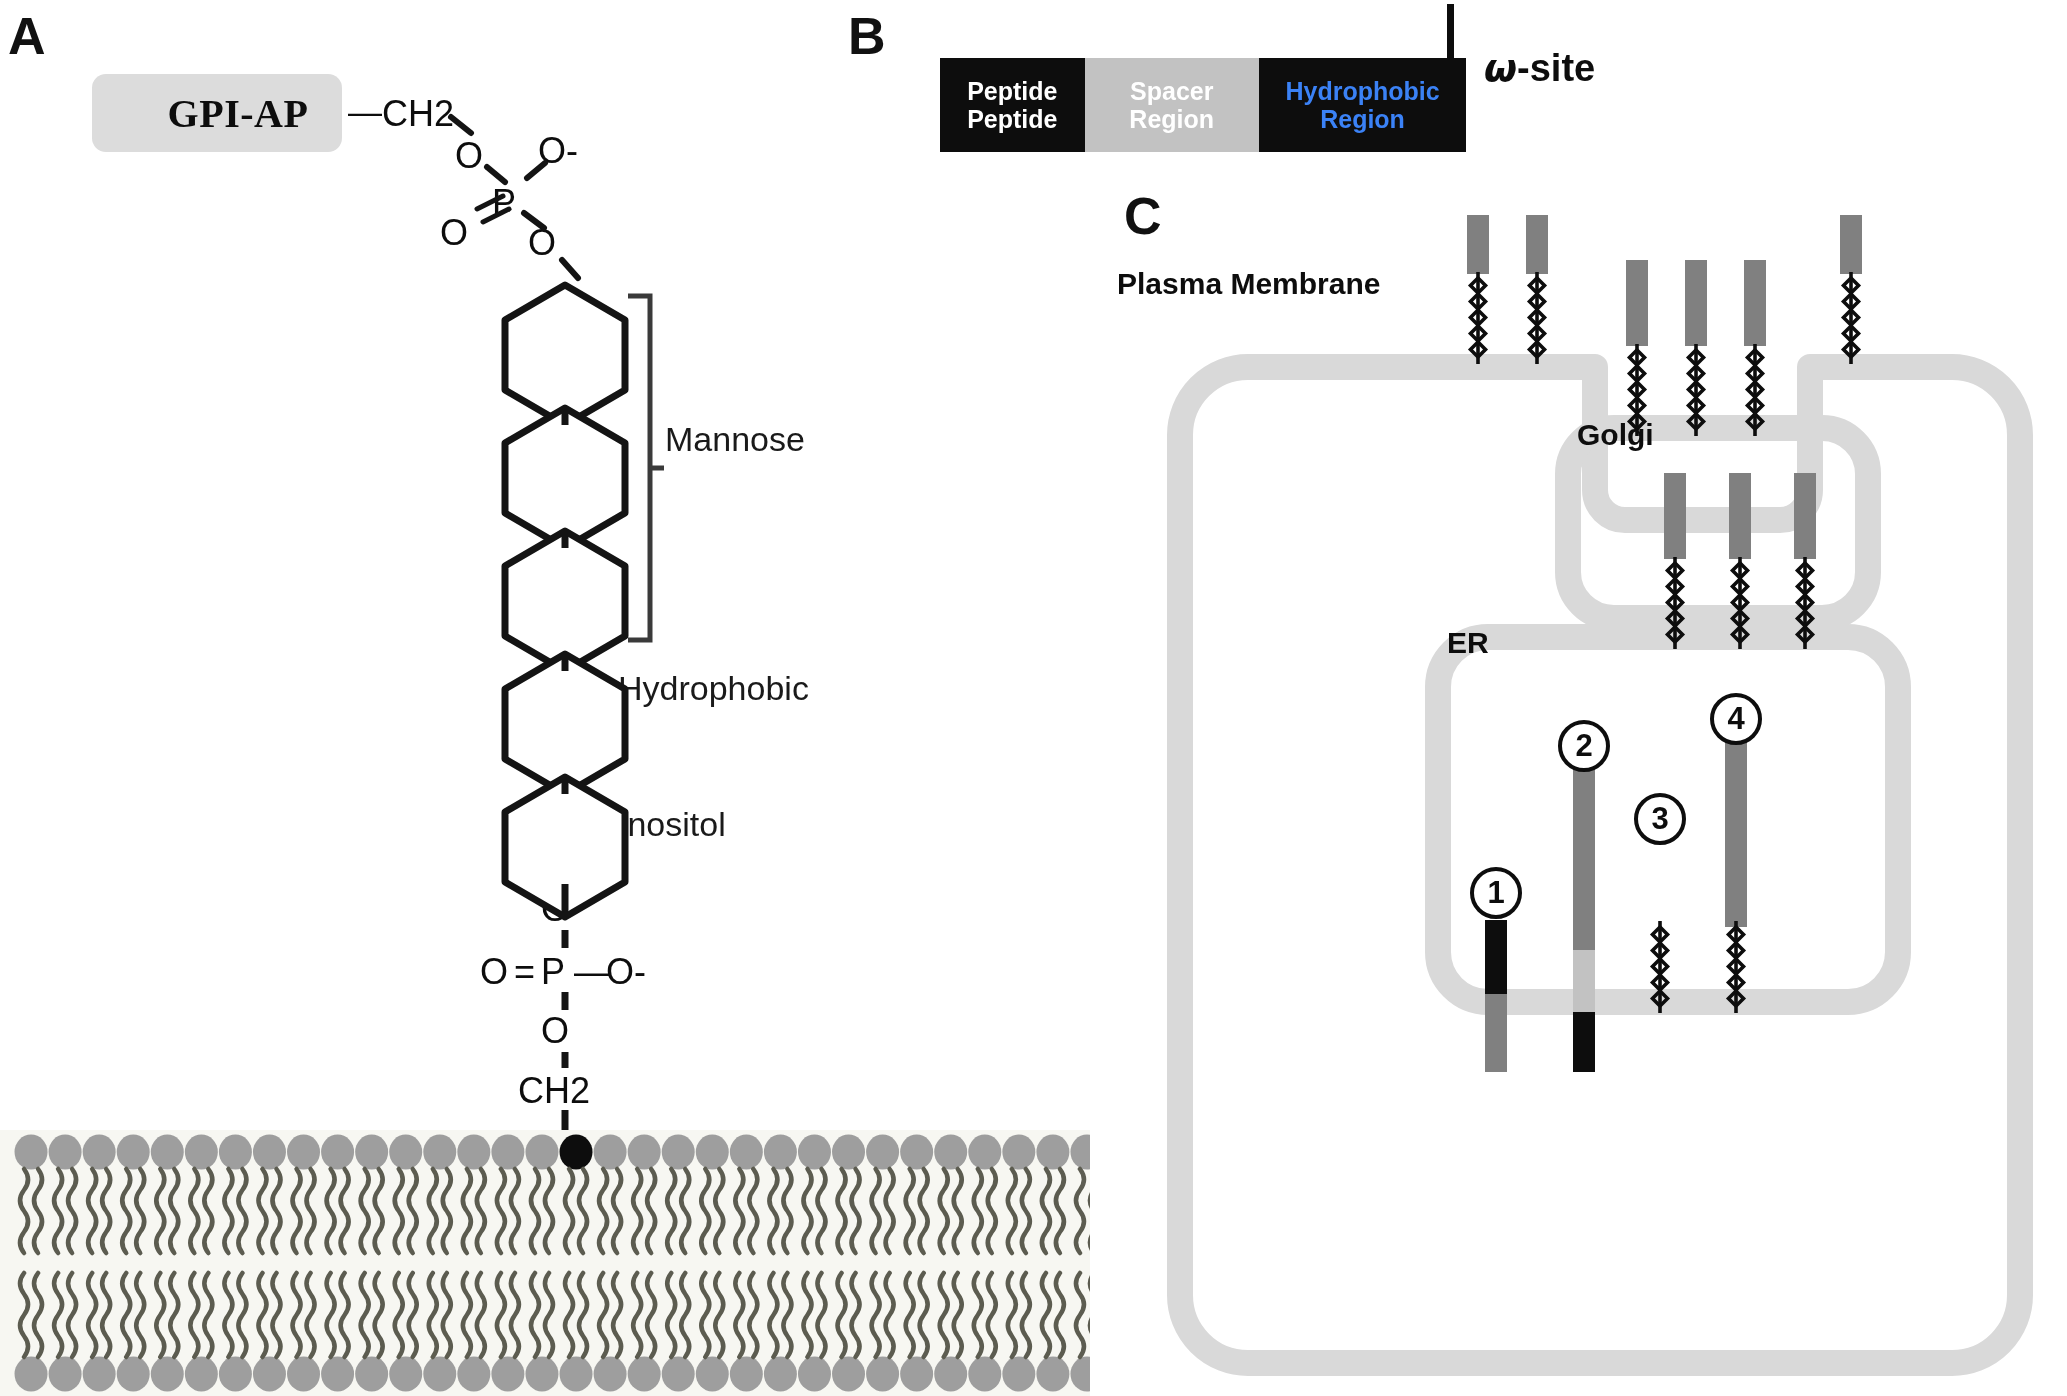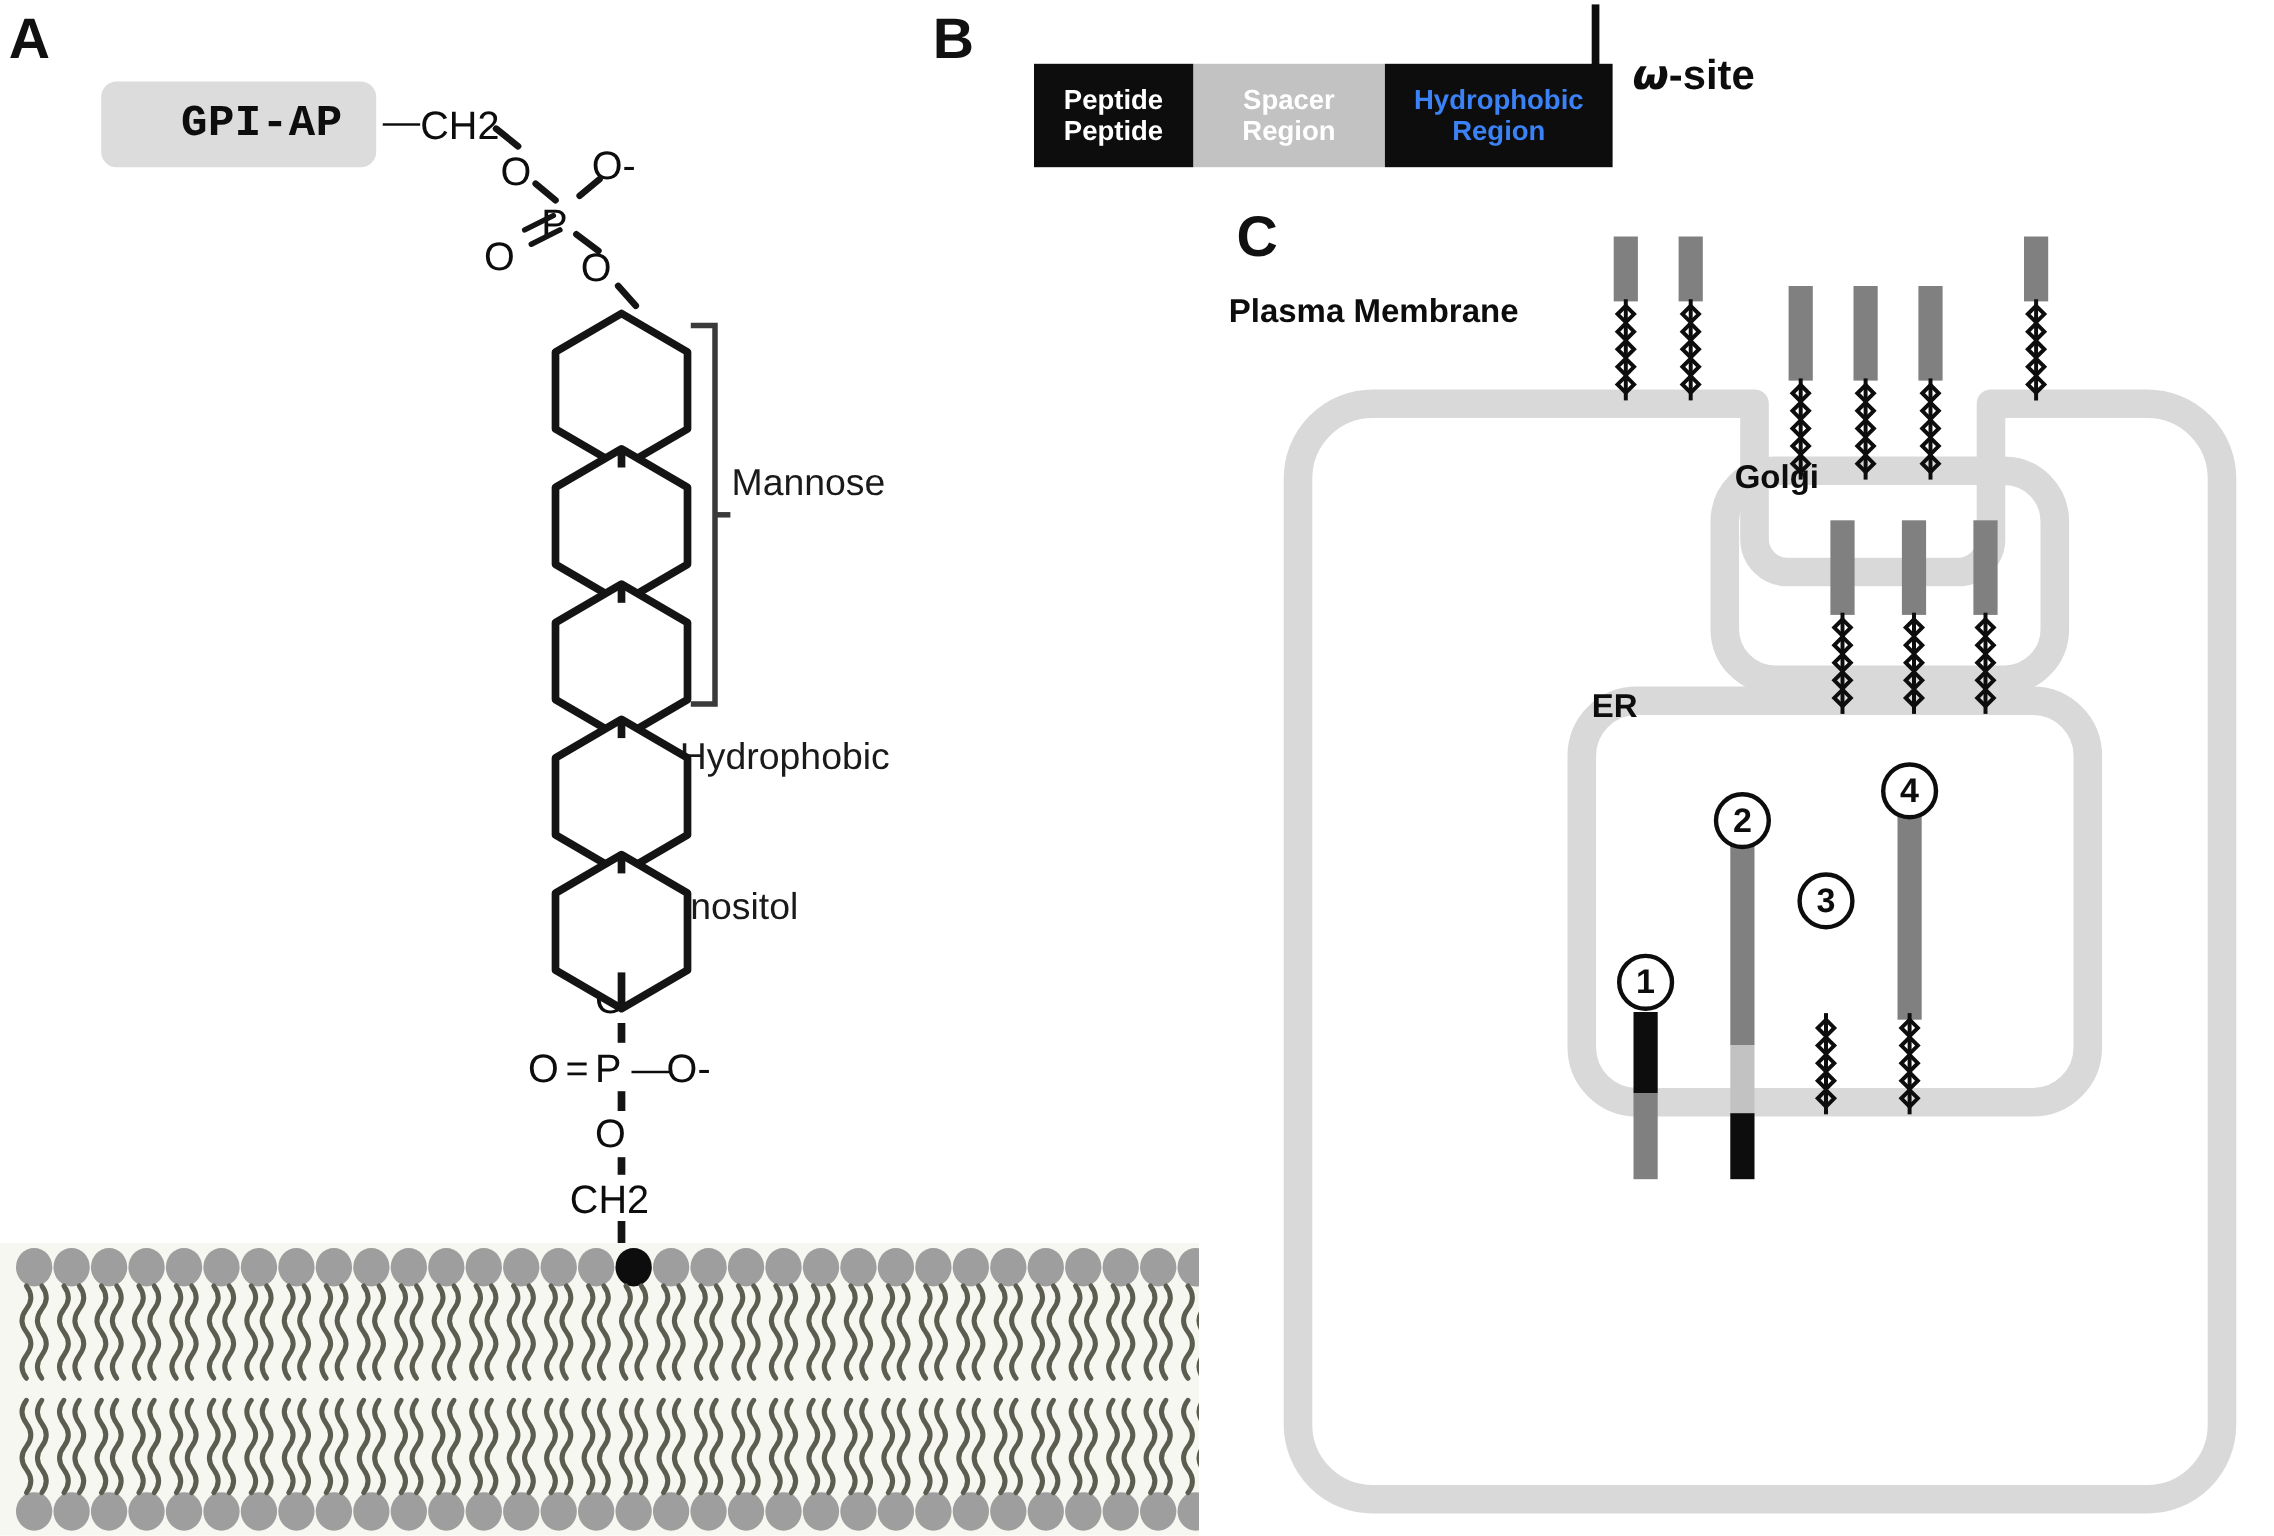--- a/index.html
+++ b/index.html
@@ -34,21 +34,21 @@
     position: absolute;
     left: 92px; top: 74px;
     width: 250px; height: 78px;
     background: #dcdcdc;
     border-radius: 14px;
     display: flex;
     align-items: center;
     justify-content: center;
   }
   .gpi-box span {
-    font-family: Liberation Mono, monospace;
+    font-family: Liberation Serif, serif;
     font-weight: bold;
     font-size: 40px;
     color: #0d0d0d;
     letter-spacing: 0.5px;
     margin-left: 42px;
   }
   .chem-atom {
     position: absolute;
     font-family: "Liberation Sans", sans-serif;
     font-size: 36px;

